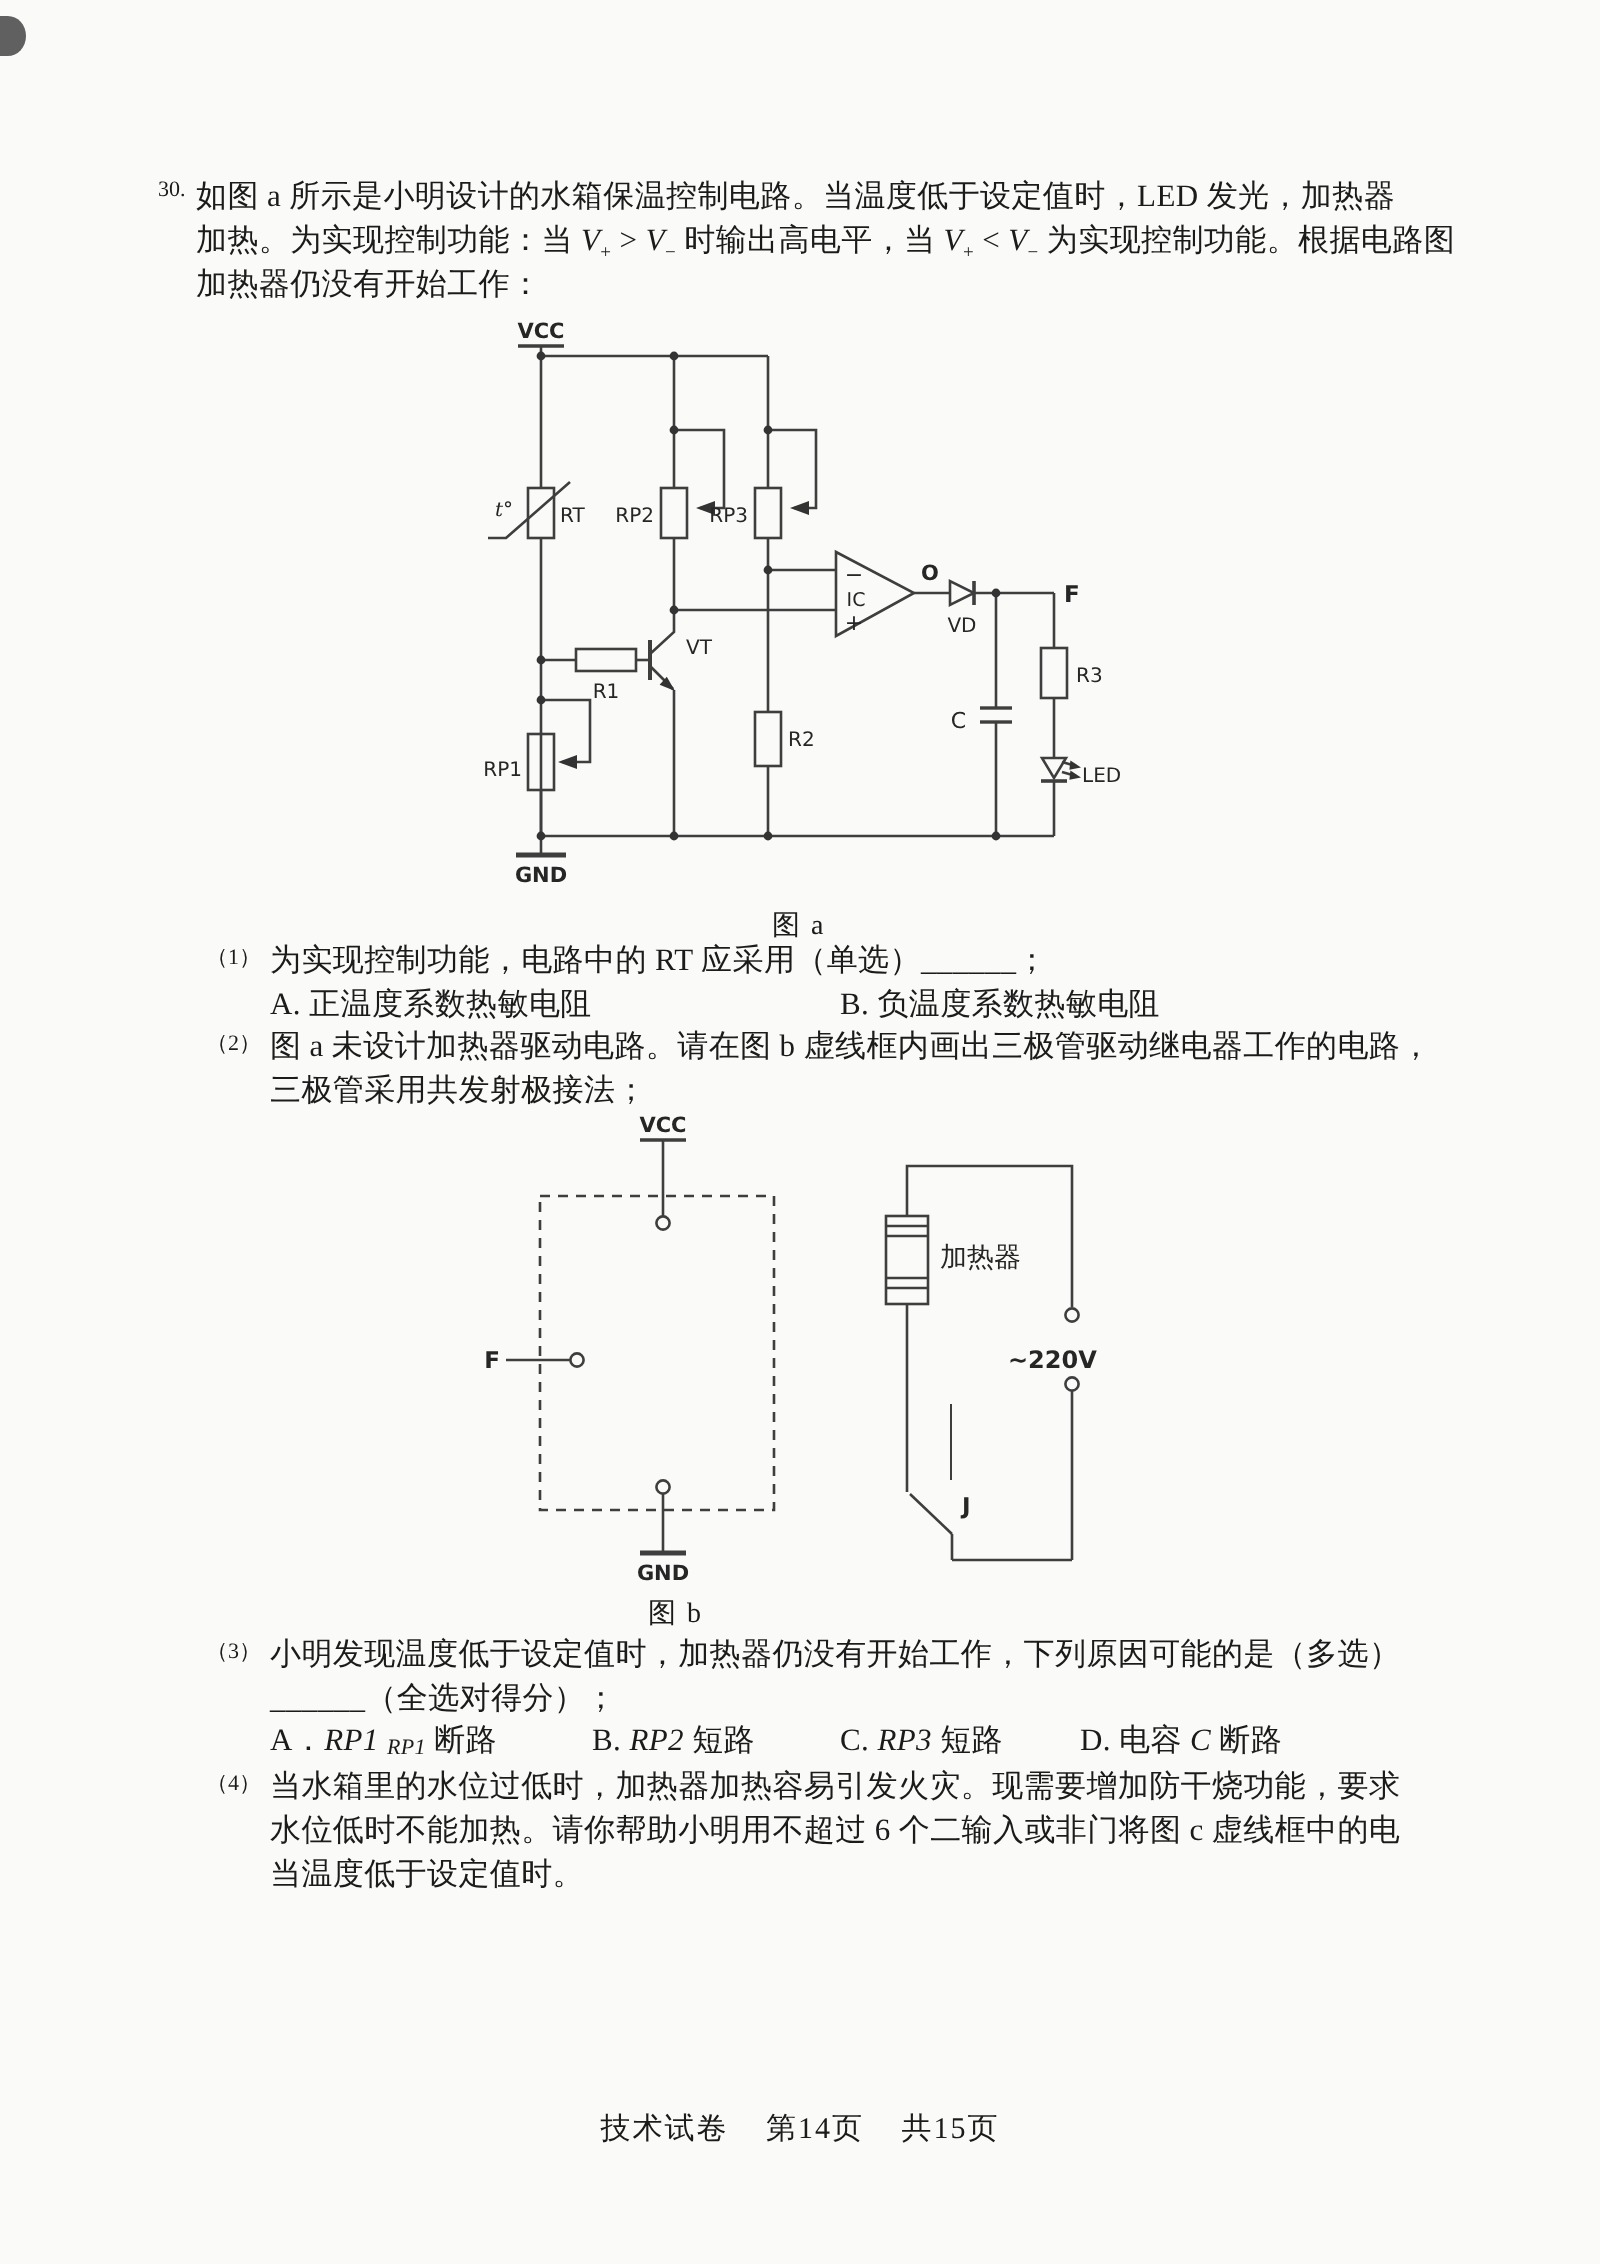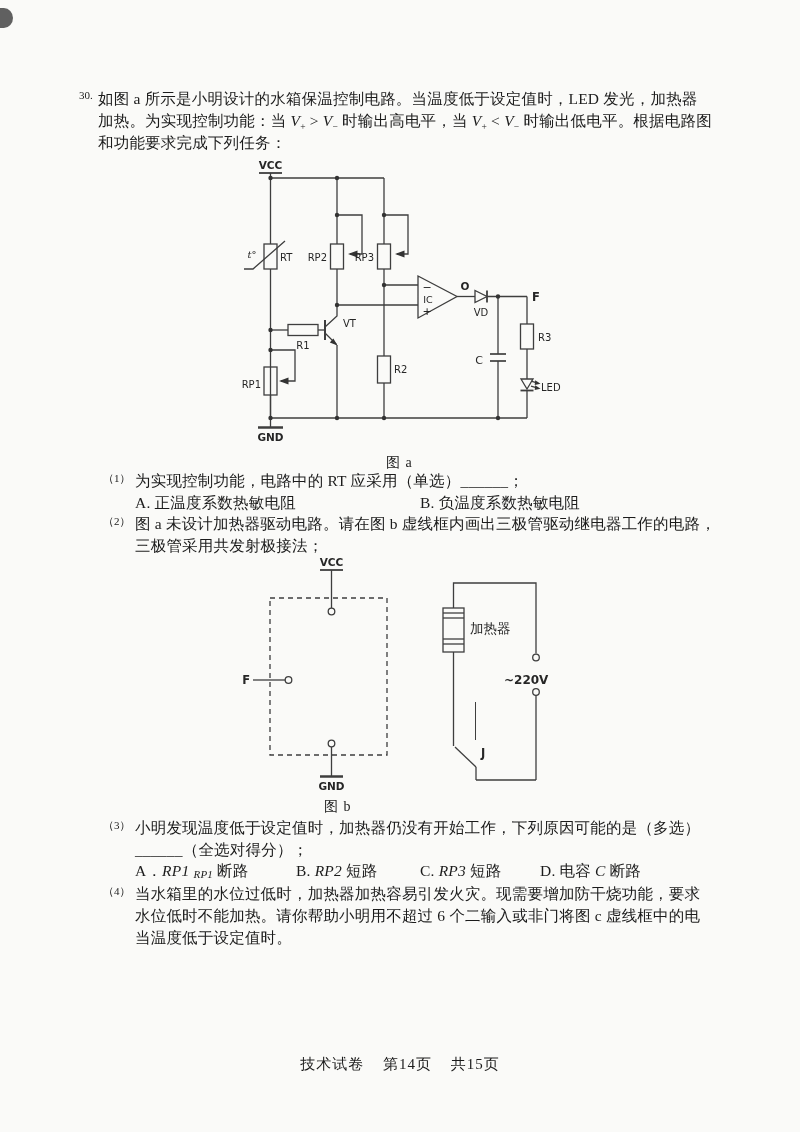--- a/index.html
+++ b/index.html
@@ -31,23 +31,23 @@
   .wire{stroke:#3e3e3e;stroke-width:1.3;fill:none;}
 </style>
 </head>
 <body>
 
 <div class="abs blob"></div>
 
 <span class="abs num" style="left:79px;top:89px">30.</span>
 <div class="abs tl" style="left:98px;top:89px">如图 a 所示是小明设计的水箱保温控制电路。当温度低于设定值时，LED 发光，加热器</div>
 <div class="abs tl" style="left:98px;top:111px">
-  <span>加热。为实现控制功能：当 </span><span class="vit">V</span><sub>+</sub><span> &gt; </span><span class="vit">V</span><sub>−</sub><span> 时输出高电平，当 </span><span class="vit">V</span><sub>+</sub><span> &lt; </span><span class="vit">V</span><sub>−</sub><span> 时输出低电平。根据电路图</span>
-</div>
-<div class="abs tl" style="left:98px;top:133px">和功能要求完成下列任务：</div>
+  <span>加热。为实现控制功能：当 </span><span class="vit">V</span><sub>+</sub><span> &gt; </span><span class="vit">V</span><sub>−</sub><span> 时输出高电平，当 </span><span class="vit">V</span><sub>+</sub><span> &lt; </span><span class="vit">V</span><sub>−</sub><span> 为实现控制功能。根据电路图</span>
+</div>
+<div class="abs tl" style="left:98px;top:133px">加热器仍没有开始工作：</div>
 
 <svg class="abs" style="left:228px;top:154px" width="346" height="296" viewBox="228 154 346 296">
   <g class="wire">
 
     <line x1="259" y1="173" x2="282" y2="173" stroke-width="1.8"></line>
     <line x1="270.5" y1="173" x2="270.5" y2="178"></line>
 
     <line x1="270.5" y1="178" x2="384" y2="178"></line>
 
     <line x1="270.5" y1="178" x2="270.5" y2="244"></line>

